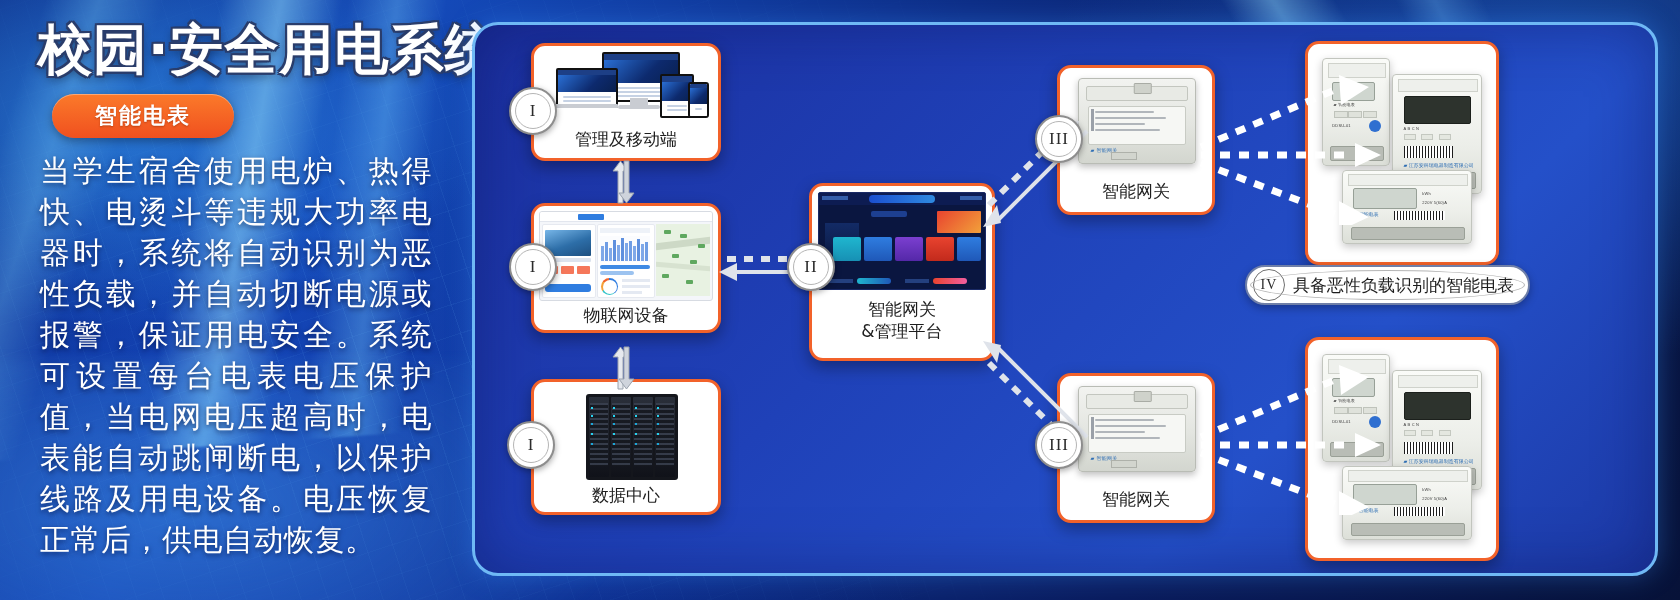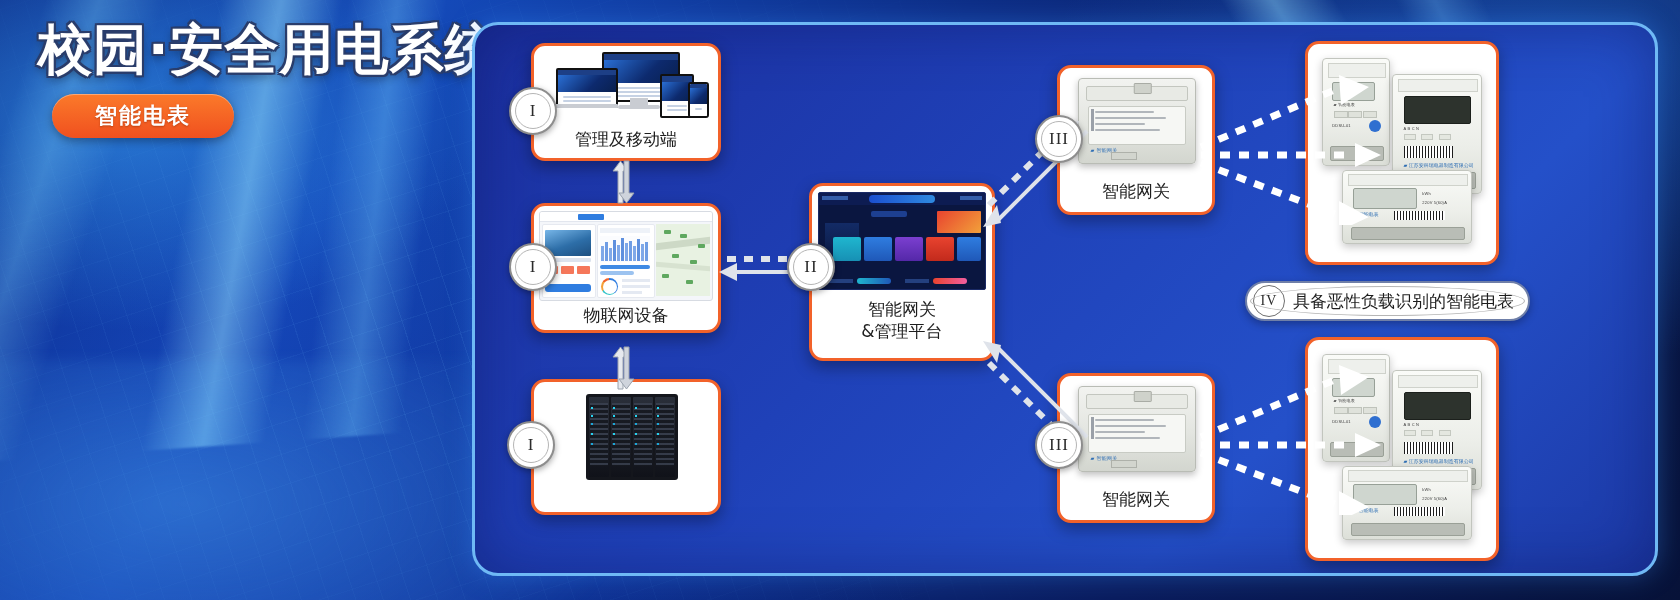--- a/index.html
+++ b/index.html
@@ -148,20 +148,21 @@
   <div class="bg-grid"></div>
   <div class="bg-swoosh"></div>
   <div class="bg-swoosh2"></div>
   <div class="bg-glowb"></div>
 
   <div class="left">
     <div class="title">校园·安全用电系统</div>
     <div class="badge">
       <span>智能电表</span>
     </div>
+    <div class="body-text">当学生宿舍使用电炉、热得快、电烫斗等违规大功率电器时，系统将自动识别为恶性负载，并自动切断电源或报警，保证用电安全。系统可设置每台电表电压保护值，当电网电压超高时，电表能自动跳闸断电，以保护线路及用电设备。电压恢复正常后，供电自动恢复。</div>
   </div>
 
   <div class="panel">
 
     <svg class="vArrow" style="left:134px;top:134px;" viewBox="0 0 30 46">
       <path d="M9 44 L9 12 L4 12 L11.5 2 L19 12 L14 12 L14 44 Z" fill="#e6e9ee" stroke="#9aa2ad" stroke-width="1"></path>
       <path d="M21 2 L21 34 L26 34 L18.5 44 L11 34 L16 34 L16 2 Z" fill="#cfd4dc" stroke="#9aa2ad" stroke-width="1" transform="translate(-1,0)"></path>
     </svg>
 
     <svg class="vArrow" style="left:134px;top:320px;" viewBox="0 0 30 46">
@@ -313,20 +314,21 @@
       <span>I</span>
     </div>
 
     <div class="card" style="left:56px;top:354px;width:184px;height:130px;">
       <div class="rack" style="left:52px;top:12px;width:92px;height:86px;">
         <div class="u"></div>
           <div class="u"></div>
           <div class="u"></div>
           <div class="u"></div>
       </div>
+      <div class="card-label" style="position:absolute;bottom:6px;left:0;right:0;">数据中心</div>
     </div>
     <div class="chip" style="left:32px;top:396px;">
       <span>I</span>
     </div>
 
     <div class="card" style="left:334px;top:158px;width:180px;height:172px;">
       <div style="position:relative;width:166px;height:96px;margin-top:6px;background:#0a1640;border:1px solid #1a2a66;border-radius:2px;overflow:hidden;">
         <div style="position:absolute;left:0;top:0;right:0;height:12px;background:#0d1c52;"></div>
         <div style="position:absolute;left:50px;top:2px;width:66px;height:8px;background:linear-gradient(90deg,#1b4fd0,#2f8ae0);border-radius:4px;"></div>
         <div style="position:absolute;left:3px;top:3px;width:26px;height:4px;background:#3f6fc0;opacity:.8;"></div>
@@ -458,21 +460,21 @@
         <div class="strip" style="left:4%;top:4%;width:92%;height:14%;"></div>
         <div class="lcd" style="left:8%;top:24%;width:48%;height:26%;"></div>
         <div class="lbl" style="left:62%;top:28%;">kWh</div>
         <div class="lbl" style="left:62%;top:40%;">220V 5(60)A</div>
         <div class="brand" style="left:8%;top:56%;">▰ 智能电表</div>
         <div class="barcode" style="left:40%;top:56%;width:40%;height:12%;"></div>
         <div class="term" style="left:6%;bottom:4%;width:88%;height:16%;"></div>
       </div>
     </div>
 
-    <div class="pill" style="left:770px;top:256px;">
+    <div class="pill" style="left:770px;top:240px;">
       <div class="chip">
         <span>IV</span>
       </div>
       <div class="ptext">具备恶性负载识别的智能电表</div>
     </div>
 
   </div>
 </div>
 
 </body></html>

